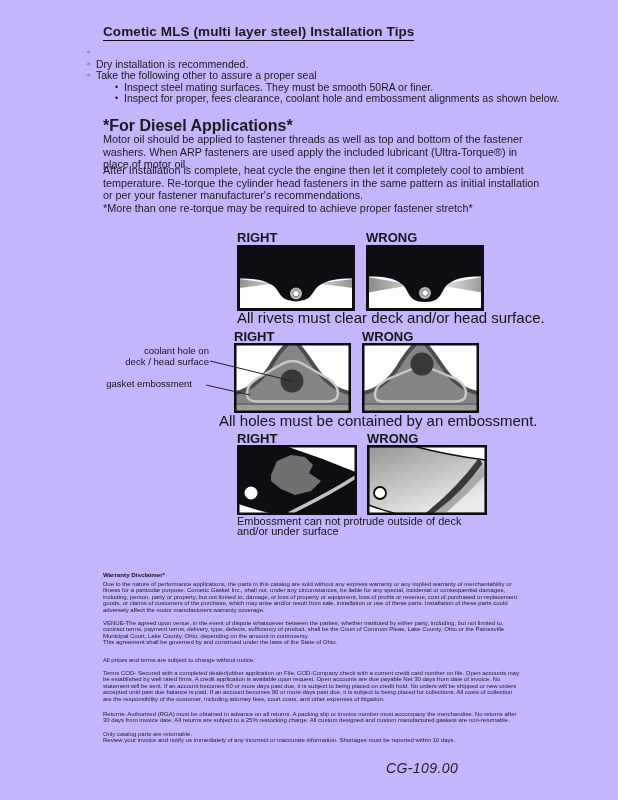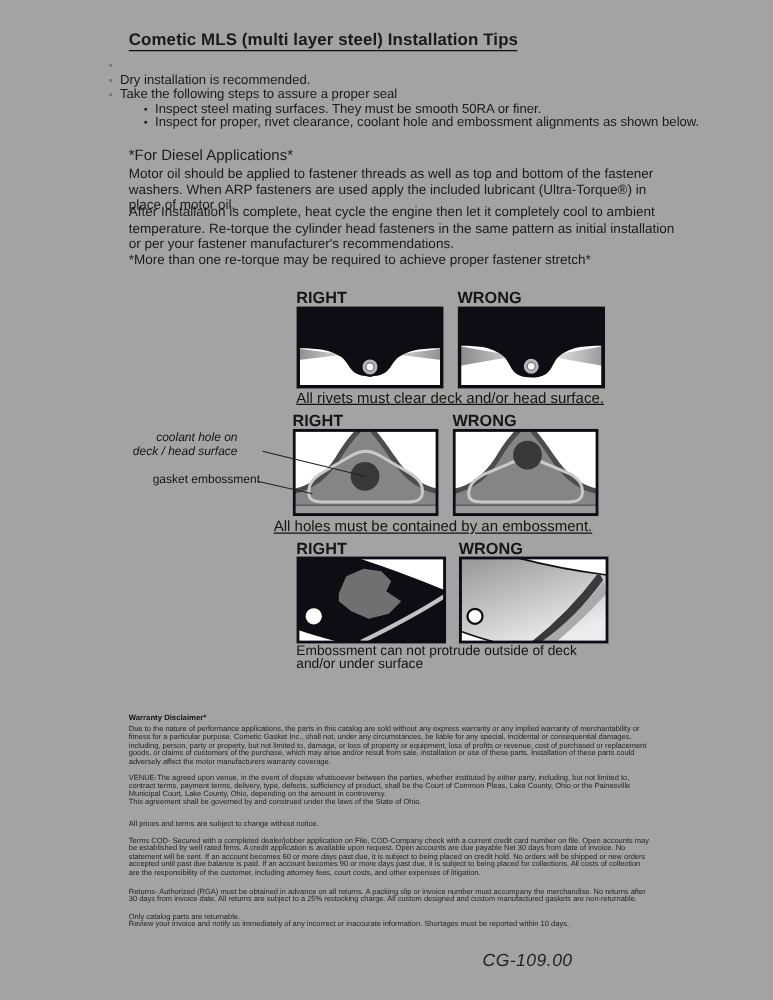--- a/index.html
+++ b/index.html
@@ -1,33 +1,33 @@
 <!DOCTYPE html>
 <html><head>
 <meta charset="utf-8">
 <style>
   html,body{margin:0;padding:0;background:#e8e8e8;}
   .page{
-    position:relative;width:618px;height:800px;background:#a3a3a3;
+    position:relative;width:618px;height:800px;background:#c4b5fd;
     font-family:"Liberation Sans","DejaVu Sans",sans-serif;color:#1a1a1a;
     overflow:hidden;margin:0 auto;
   }
   .abs{position:absolute;}
   .title{
     left:103px;top:24px;font-size:13.5px;font-weight:bold;
     border-bottom:1.6px solid #111;padding-bottom:1px;letter-spacing:.1px;
   }
   .bullets{left:87px;top:47px;font-size:10.5px;line-height:11.6px;}
   .b-row{display:flex;}
   .b-row.sub{margin-left:28px;}
   .glyph{width:9px;flex:0 0 9px;font-size:9px;}
-  .diesel-h{left:103px;top:117px;font-size:12px;font-weight:normal;}
+  .diesel-h{left:103px;top:117px;font-size:16px;font-weight:bold;}
   .para{left:103px;font-size:10.8px;line-height:12.6px;width:440px;}
   .rw-label{font-size:13px;font-weight:600;color:#161616;}
-  .caption{font-size:12px;line-height:10.8px;color:#141414;text-decoration:underline;}
+  .caption{font-size:15px;line-height:10.8px;color:#141414;}
   .caption2{font-size:11px;line-height:10.2px;color:#141414;}
   .ann{font-size:9.6px;line-height:10.6px;text-align:right;color:#141414;}
   .warr{left:103px;width:418px;font-size:6px;line-height:6.4px;color:#222;}
   .warr-h{left:103px;top:571px;font-size:6.2px;font-weight:bold;color:#111;}
   .pageno{left:386px;top:760px;font-size:14px;letter-spacing:.4px;color:#222;font-style:italic;}
   svg{display:block;}
 </style>
 </head>
 <body>
 
@@ -38,29 +38,29 @@
   <div class="abs bullets">
     <div class="b-row">
       <span class="glyph">◦</span>
     </div>
     <div class="b-row">
       <span class="glyph">◦</span>
       <span>Dry installation is recommended.</span>
     </div>
     <div class="b-row">
       <span class="glyph">◦</span>
-      <span>Take the following steps to assure a proper seal</span>
+      <span>Take the following other to assure a proper seal</span>
     </div>
     <div class="b-row sub">
       <span class="glyph">•</span>
       <span>Inspect steel mating surfaces.  They must be smooth 50RA or finer.</span>
     </div>
     <div class="b-row sub">
       <span class="glyph">•</span>
-      <span>Inspect for proper, rivet clearance, coolant hole and embossment alignments as shown below.</span>
+      <span>Inspect for proper, fees clearance, coolant hole and embossment alignments as shown below.</span>
     </div>
   </div>
 
   <div class="abs diesel-h">*For Diesel Applications*</div>
   <div class="abs para" style="top:133px;">Motor oil should be applied to fastener threads as well as top and bottom of the fastener washers. When ARP fasteners are used apply the included lubricant (Ultra-Torque®) in place of motor oil.</div>
   <div class="abs para" style="top:202px;">*More than one re-torque may be required to achieve proper fastener stretch*</div>
   <div class="abs para" style="top:164px;">After Installation is complete, heat cycle the engine then let it completely cool to ambient temperature. Re-torque the cylinder head fasteners in the same pattern as initial installation or per your fastener manufacturer's recommendations.</div>
 
   <div class="abs rw-label" style="left:237px;top:230px;width:118px;">RIGHT</div>
   <div class="abs rw-label" style="left:366px;top:230px;width:118px;">WRONG</div>
@@ -107,25 +107,25 @@
       <circle cx="59" cy="48" r="3.2" fill="#ffffff" stroke="#777777" stroke-width="1"></circle>
       <rect x="1.5" y="1.5" width="115" height="63" fill="none" stroke="#0d0d13" stroke-width="3"></rect>
     </svg>
   </div>
 
   <div class="abs caption" style="left:237px;top:313px;">All rivets must clear deck and/or head surface.</div>
 
   <div class="abs rw-label" style="left:234px;top:329px;width:117px;">RIGHT</div>
   <div class="abs rw-label" style="left:362px;top:329px;width:117px;">WRONG</div>
 
-  <div class="abs ann" style="left:100px;top:346px;width:90px;font-style:italic;">
+  <div class="abs ann" style="left:119px;top:346px;width:90px;">
     <div>coolant hole on</div>
     <div>deck / head surface</div>
   </div>
-  <div class="abs ann" style="left:105px;top:379px;width:103px;">gasket embossment</div>
+  <div class="abs ann" style="left:89px;top:379px;width:103px;">gasket embossment</div>
 
   <div class="abs" style="left:234px;top:343px;">
     <svg width="117" height="70" viewBox="0 0 117 70">
       <rect x="0" y="0" width="117" height="70" fill="#ffffff"></rect>
       <path d="M1.5,68.5 V50 C16,47 27,38 36,24 C42,14 48,6 53,1.5 H64 C68,6 74,14 80,23 C90,38 101,47 115.5,50 V68.5 Z" fill="#858585"></path>
       <path d="M1.5,50 C16,47 27,38 36,24 C42,14 48,6 53,1.5" stroke="#4c4c4c" stroke-width="4" fill="none"></path>
       <path d="M115.5,50 C101,47 90,38 80,23 C74,14 68,6 64,1.5" stroke="#4c4c4c" stroke-width="4" fill="none"></path>
       <line x1="1.5" y1="61" x2="115.5" y2="61" stroke="#555555" stroke-width="1"></line>
       <rect x="1.5" y="62" width="114" height="6.5" fill="#9b9b9b"></rect>
       <path d="M13,51 C13,44 16,40 24,35 L48,21 C55,17 62,17 69,21 L93,35 C101,40 104,44 104,50 C104,56.5 100,58.5 93,58.5 L24,58.5 C16,58.5 13,56.5 13,51 Z" fill="none" stroke="#c9c9c9" stroke-width="2.4"></path>

